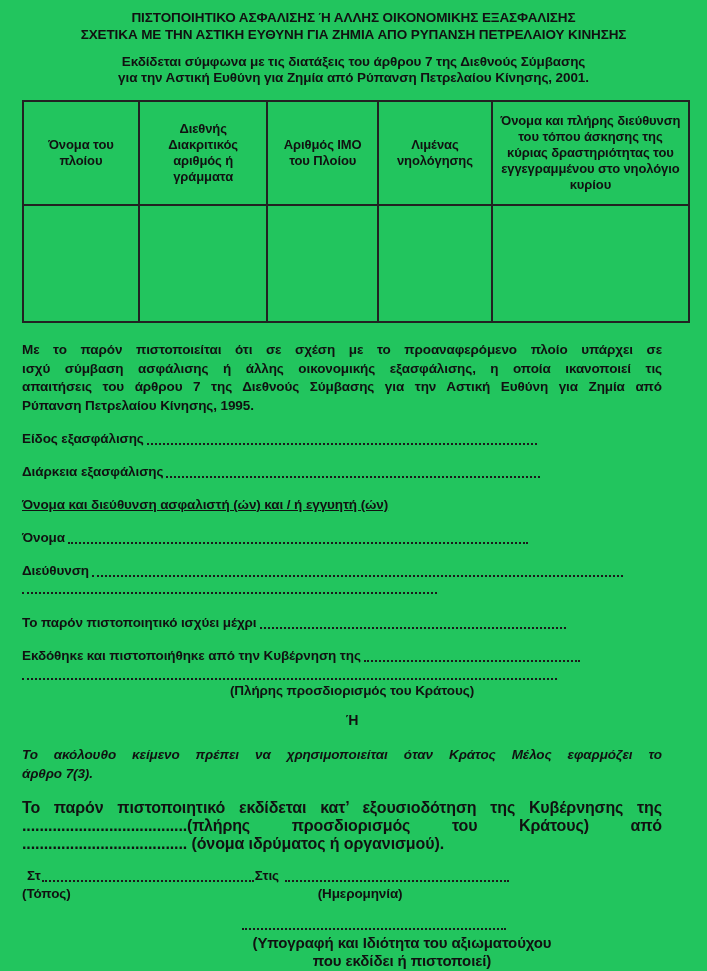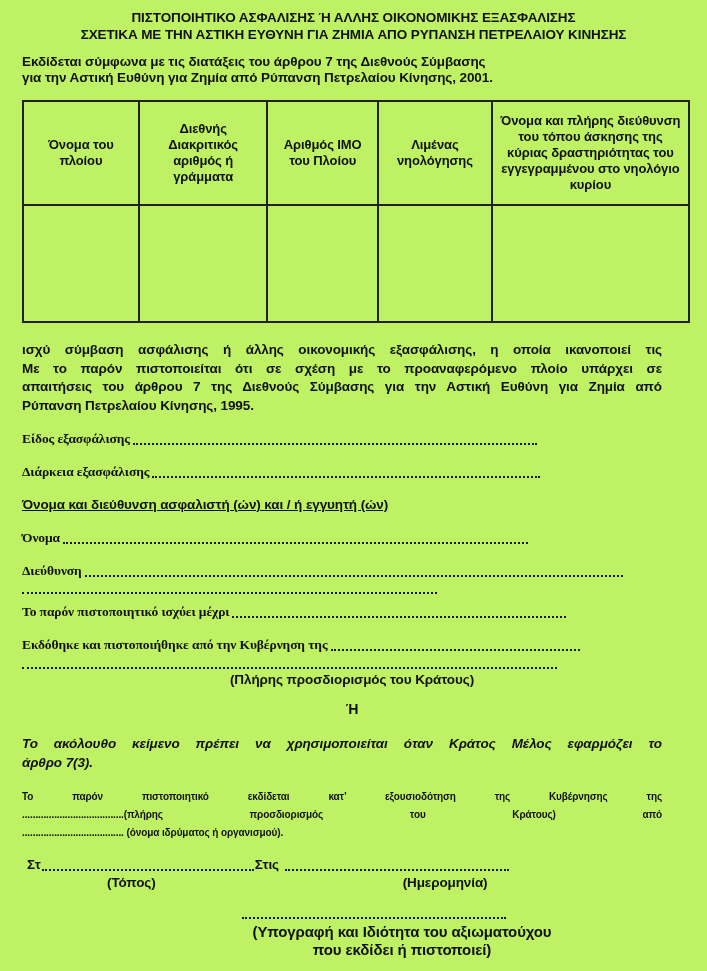--- a/index.html
+++ b/index.html
@@ -2,31 +2,31 @@
 <html><head>
 <meta charset="utf-8">
 <style>
   * { margin: 0; padding: 0; box-sizing: border-box; }
   html, body { background: #e8e8e8; }
   .page {
     position: relative;
     width: 707px;
     height: 971px;
     margin: 0 auto;
-    background: #bef264;
+    background: #22c55e;
     color: #111;
     font-family: "Liberation Sans", "DejaVu Sans", sans-serif;
     font-weight: bold;
     padding: 9px 22px 0 22px;
     overflow: hidden;
     letter-spacing: -0.1px;
   }
   
   .title { text-align: center; font-size: 13.5px; line-height: 17px; }
-  .subtitle { text-align: left; font-size: 13.5px; line-height: 16px; margin-top: 11px; }
+  .subtitle { text-align: center; font-size: 13.5px; line-height: 16px; margin-top: 11px; }
   
   table.ship-table {
     width: 668px;
     margin-top: 14px;
     border-collapse: collapse;
     table-layout: fixed;
   }
   table.ship-table th, table.ship-table td {
     border: 2px solid #222;
     font-size: 13px;
@@ -35,28 +35,28 @@
     vertical-align: middle;
     padding: 4px 6px;
   }
   table.ship-table th { height: 104px; font-weight: bold; }
   table.ship-table td { height: 117px; }
   
   .para { width: 640px; margin-top: 18px; font-size: 13.5px; line-height: 18.5px; }
   .just { text-align: justify; text-align-last: justify; }
   
   .fline { display: flex; align-items: flex-end; font-size: 13.5px; line-height: 19px; margin-top: 14px; }
-  .fline .flabel { white-space: nowrap; font-family: Liberation Serif, serif; }
+  .fline .flabel { white-space: nowrap; }
   .lead { flex: 1 1 auto; border-bottom: 2.5px dotted #1a1a1a; margin-bottom: 3px; margin-left: 3px; min-width: 10px; }
   .lead-only { border-bottom: 2.5px dotted #1a1a1a; height: 2px; }
   .heading-line { font-size: 13.5px; line-height: 19px; margin-top: 14px; text-decoration: underline; }
   .center-caption { width: 660px; text-align: center; font-size: 13.5px; line-height: 17px; }
   .or-divider { width: 660px; text-align: center; font-size: 14px; line-height: 17px; margin-top: 13px; }
   .note { width: 640px; margin-top: 16px; font-size: 13.5px; line-height: 19px; font-style: italic; }
-  .auth { width: 640px; margin-top: 16px; font-size: 10px; line-height: 18px; }
+  .auth { width: 640px; margin-top: 16px; font-size: 16px; line-height: 18px; }
   
   .st-line { display: flex; align-items: flex-end; width: 482px; font-size: 13.5px; line-height: 19px; margin-top: 13px; margin-left: 5px; }
   .st-captions { display: flex; font-size: 13.5px; line-height: 18px; }
   
   .sig-block { margin-top: 17px; margin-left: 200px; width: 360px; text-align: center; font-size: 15px; line-height: 18px; }
   .sig-dots { width: 264px; margin-left: 20px; border-bottom: 2.5px dotted #1a1a1a; height: 10px; margin-bottom: 4px; }
 </style>
 </head>
 <body>
 
@@ -94,22 +94,22 @@
         <td></td>
         <td></td>
         <td></td>
         <td></td>
         <td></td>
       </tr>
     </tbody>
   </table>
 
   <div class="para">
+    <div class="just">Με το παρόν πιστοποιείται ότι σε σχέση με το προαναφερόμενο πλοίο υπάρχει σε</div>
     <div class="just">ισχύ σύμβαση ασφάλισης ή άλλης οικονομικής εξασφάλισης, η οποία ικανοποιεί τις</div>
-    <div class="just">Με το παρόν πιστοποιείται ότι σε σχέση με το προαναφερόμενο πλοίο υπάρχει σε</div>
     <div class="just">απαιτήσεις του άρθρου 7 της Διεθνούς Σύμβασης για την Αστική Ευθύνη για Ζημία από</div>
     <div>Ρύπανση Πετρελαίου Κίνησης, 1995.</div>
   </div>
 
   <div class="fline" style="width:515px">
     <span class="flabel">Είδος εξασφάλισης</span>
     <span class="lead"></span>
   </div>
 
   <div class="fline" style="width:518px">
@@ -123,21 +123,21 @@
     <span class="flabel">Όνομα</span>
     <span class="lead"></span>
   </div>
 
   <div class="fline" style="width:601px">
     <span class="flabel">Διεύθυνση</span>
     <span class="lead"></span>
   </div>
   <div class="lead-only" style="width:415px; margin-top:12px"></div>
 
-  <div class="fline" style="width:544px; margin-top:8px">
+  <div class="fline" style="width:544px; margin-top:19px">
     <span class="flabel">Το παρόν πιστοποιητικό ισχύει μέχρι</span>
     <span class="lead"></span>
   </div>
 
   <div class="fline" style="width:558px">
     <span class="flabel">Εκδόθηκε και πιστοποιήθηκε από την Κυβέρνηση της</span>
     <span class="lead"></span>
   </div>
   <div class="lead-only" style="width:535px; margin-top:13px"></div>
   <div class="center-caption" style="margin-top:2px">(Πλήρης προσδιορισμός του Κράτους)</div>
@@ -156,21 +156,21 @@
   </div>
 
   <div class="st-line">
     <span>Στ</span>
     <span class="lead" style="flex:0 0 212px; margin-left:1px"></span>
     <span style="margin-left:1px">Στις</span>
     <span class="lead" style="margin-left:6px"></span>
   </div>
 
   <div class="st-captions">
-    <span style="margin-left:85px">(Τόπος)</span>
+    <span style="">(Τόπος)</span>
     <span style="margin-left:247px">(Ημερομηνία)</span>
   </div>
 
   <div class="sig-block">
     <div class="sig-dots"></div>
     <div>(Υπογραφή και Ιδιότητα του αξιωματούχου</div>
     <div>που εκδίδει ή πιστοποιεί)</div>
   </div>
 
 </div>

